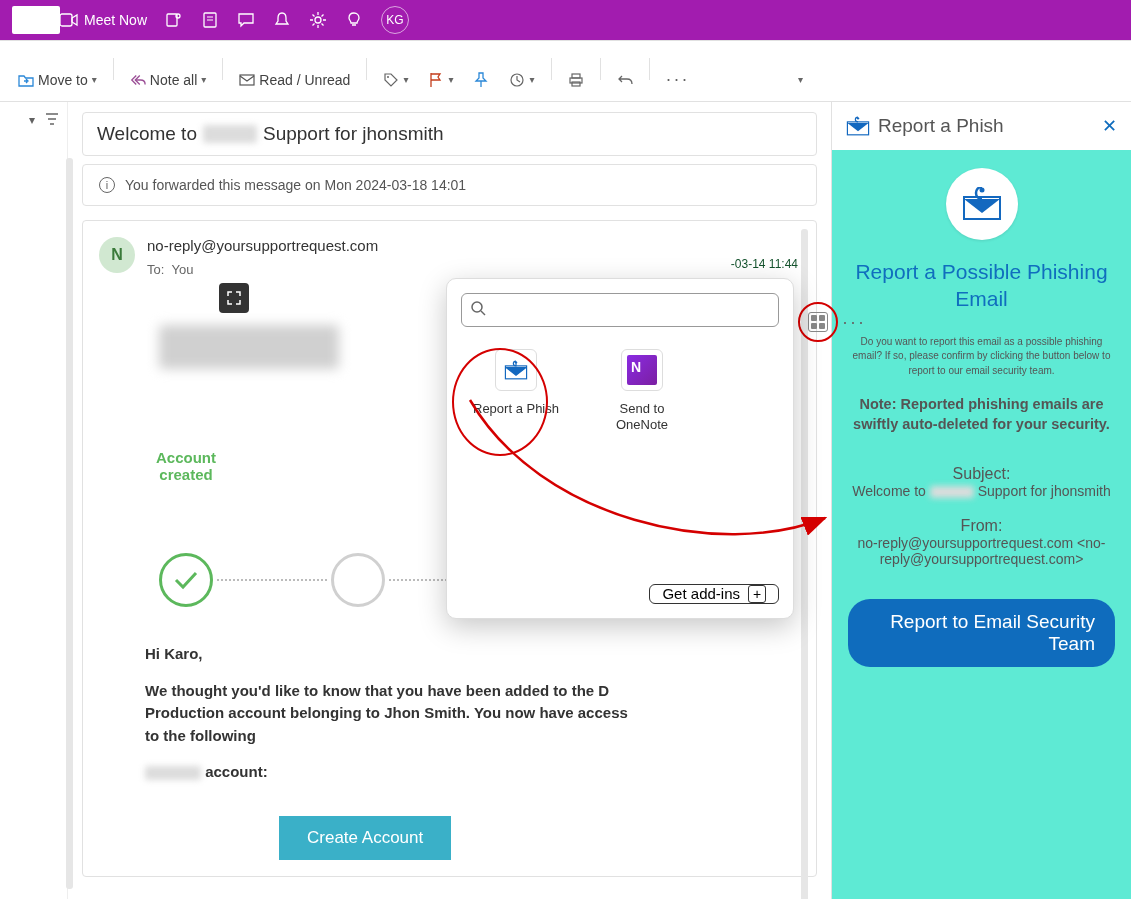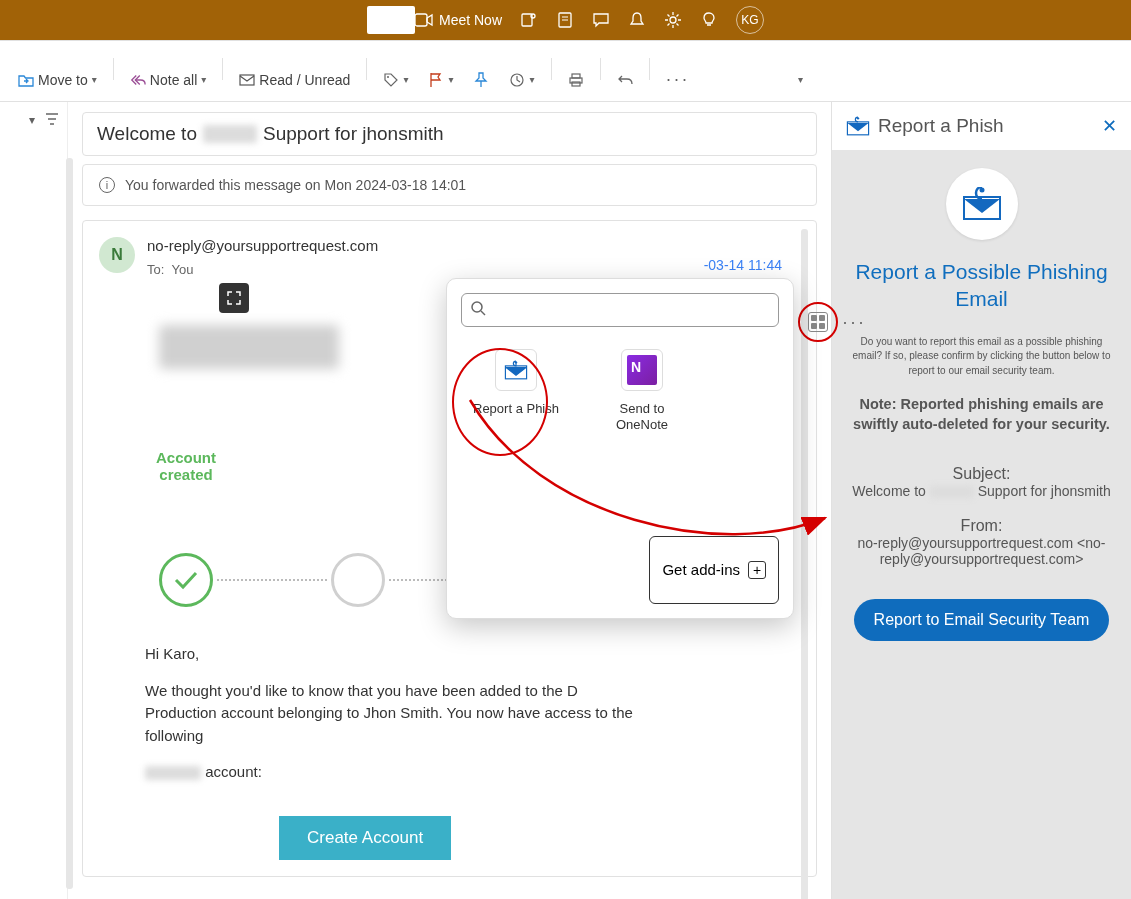--- a/index.html
+++ b/index.html
@@ -1,19 +1,19 @@
 <!DOCTYPE html>
 <html><head>
 <meta charset="utf-8">
 <style>
 * { box-sizing: border-box; margin: 0; padding: 0; font-family: 'Segoe UI', Arial, sans-serif; }
 body { background: #fff; width: 1131px; height: 899px; overflow: hidden; position: relative; }
 
 
-.top-header { background: #a16207; height: 40px; display: flex; align-items: center; justify-content: center; padding: 0 12px; color: #fff; }
+.top-header { background: #a21caf; height: 40px; display: flex; align-items: center; justify-content: flex-start; padding: 0 12px; color: #fff; }
 .search-box { background: #fff; width: 48px; height: 28px; border-radius: 2px; }
 .header-right { display: flex; align-items: center; gap: 18px; }
 .header-right .icon { width: 18px; height: 18px; display: flex; align-items: center; justify-content: center; color: #fff; }
 .meet-now { display: flex; align-items: center; gap: 6px; font-size: 14px; }
 .avatar-circle { width: 28px; height: 28px; border-radius: 50%; border: 1px solid rgba(255,255,255,0.6); display: flex; align-items: center; justify-content: center; font-size: 12px; }
 
 
 .toolbar { height: 44px; border-bottom: 1px solid #e1e1e1; display: flex; padding: 0 10px; gap: 4px; color: #424242; font-size: 14px; margin-top: 18px; position: relative; }
 .toolbar::before { content:""; position:absolute; top:-18px; left:0; right:0; height:1px; background:#e1e1e1; }
 .tb-btn { display: flex; align-items: center; gap: 4px; padding: 4px 8px; border-radius: 4px; }
@@ -32,68 +32,68 @@
 .subject-bar { margin: 10px 14px 8px 14px; border: 1px solid #e1e1e1; border-radius: 4px; padding: 10px 14px; font-size: 19px; color:#333; display:flex; align-items:center; gap:6px;}
 .redact { background: #dcdcdc; filter: blur(3px); border-radius:2px; display:inline-block; }
 .forward-info { margin: 0 14px; border: 1px solid #e1e1e1; border-radius: 4px; padding: 12px 16px; display:flex; align-items:center; gap:10px; color:#555; font-size:14px; }
 .info-icon { width:16px; height:16px; border:1.5px solid #666; border-radius:50%; display:flex; align-items:center; justify-content:center; font-size:11px; color:#666;}
 
 .msg-card { margin: 14px 14px 0 14px; border: 1px solid #e1e1e1; border-radius: 4px; padding: 16px 16px; position: relative; }
 .msg-head { display:flex; align-items:flex-start; gap:12px; }
 .sender-avatar { width:36px; height:36px; border-radius:50%; background:#d1e8d1; color:#3a7a3a; display:flex; align-items:center; justify-content:center; font-weight:600; }
 .sender-info { color:#333; font-size:15px; }
 .sender-info .to { color:#666; font-size:13px; margin-top:8px;}
-.msg-timestamp { position:absolute; right:34px; top:36px; color:#3b82f6; font-size:14px;}
+.msg-timestamp { position:absolute; right:18px; top:36px; color:#14532d; font-size:12px;}
 .expand-box { position:absolute; left:136px; top:62px; width:30px; height:30px; background:#333; border-radius:4px; display:flex; align-items:center; justify-content:center; color:#fff; }
 .msg-splitter { position:absolute; right:8px; top:8px; bottom:-300px; width:7px; background:#e6e6e6; border-radius:3px;}
 
 .logo-blur { margin: 48px 0 0 60px; width: 180px; height: 44px; background:#d0d0d0; filter: blur(6px); border-radius:4px; }
 .big-w { margin: 30px 0 0 0; text-align:center; font-size: 44px; font-weight: 800; color:#222; padding-left:50px;}
 
 .steps { display:flex; align-items:center; gap:4px; margin: 70px 0 0 60px; }
 .step-label { color:#5cb85c; font-weight:600; font-size:15px; text-align:center; width:90px; margin-left:42px; margin-bottom:8px;}
 .step-circle { width:54px; height:54px; border-radius:50%; border:3px solid #5cb85c; display:flex; align-items:center; justify-content:center; color:#5cb85c; font-size:24px; }
 .step-dots { width:110px; border-top:2px dotted #bbb; }
 .step-empty { width:54px; height:54px; border-radius:50%; border:3px solid #d0d0d0; }
 
 .body-text { margin: 36px 0 0 46px; color:#333; font-size:15px; line-height:1.5; max-width: 500px;}
-.body-text p { margin-bottom: 14px;}
+.body-text p { margin-bottom: 14px; font-weight: bold;}
 .cta-btn { margin: 18px 0 0 180px; background:#3ab0c8; color:#fff; padding: 12px 28px; font-size:17px; border:none; border-radius:0;}
 
 
 .popover { position:absolute; left:378px; top:176px; width:348px; background:#fff; border:1px solid #ddd; border-radius:10px; box-shadow:0 8px 28px rgba(0,0,0,0.22); z-index:10; padding:14px;}
 .popover-search { display:flex; align-items:center; border:1.5px solid #999; border-radius:6px; height:34px; padding:0 8px; }
 .popover-search input { border:none; outline:none; flex:1; font-size:14px; }
 .popover-grid { display:flex; gap:36px; padding: 22px 10px 170px 10px; }
 .addin { text-align:center; width:90px;}
 .addin-icon-wrap { width:42px; height:42px; margin: 0 auto 10px auto; border:1px solid #ddd; border-radius:6px; display:flex; align-items:center; justify-content:center; font-size:22px;}
 .addin .label { font-size:13px; color:#333; line-height:1.25;}
-.get-addins { position:absolute; right:14px; bottom:14px; border:1.5px solid #333; border-radius:6px; padding:24px 12px; font-size:15px; display:flex; align-items:center; gap:8px;}
+.get-addins { position:absolute; right:14px; bottom:14px; border:1.5px solid #333; border-radius:6px; padding:0 12px; font-size:15px; display:flex; align-items:center; gap:8px;}
 .plus-box { width:18px; height:18px; border:1.5px solid #333; border-radius:3px; display:flex; align-items:center; justify-content:center; font-size:14px;}
 
 .apps-btn-circle { position:absolute; left:730px; top:200px; width:40px; height:40px; border:2.5px solid #d40000; border-radius:50%; z-index:9;}
 .apps-ico { position:absolute; left:740px; top:210px; width:20px; height:20px; border:1px solid #888; border-radius:3px; display:grid; grid-template-columns:1fr 1fr; grid-template-rows:1fr 1fr; gap:2px; padding:2px; z-index:8;}
 .apps-ico div{ background:#888; border-radius:1px;}
 .msg-more { position:absolute; left:774px; top:210px; font-size:18px; letter-spacing:2px; color:#666; z-index:8;}
 
 .red-circle-addin { position:absolute; left:384px; top:246px; width:96px; height:108px; border:2.5px solid #d40000; border-radius:50%; z-index:11; pointer-events:none;}
 
 
 .right-panel { width:300px; border-left:1px solid #e1e1e1; display:flex; flex-direction:column; position:relative;}
 .rp-header { display:flex; align-items:center; justify-content:space-between; padding:10px 14px; height:48px; }
 .rp-title { display:flex; align-items:center; gap:8px; color:#555; font-size:19px;}
 .rp-close { color:#0f6cbd; font-size:18px; }
-.rp-body { background:#e5e5e5; flex:1; padding: 18px 16px; text-align:center; color:#555;}
+.rp-body { background:#5eead4; flex:1; padding: 18px 16px; text-align:center; color:#555;}
 .rp-big-icon { width:72px; height:72px; border-radius:50%; background:#fff; margin:0 auto 18px auto; display:flex; align-items:center; justify-content:center; box-shadow:0 1px 3px rgba(0,0,0,0.1);}
 .rp-heading { font-size:21px; color:#106ebe; font-weight:500; line-height:1.3; margin-bottom:22px;}
 .rp-para { font-size:10px; line-height:1.45; margin-bottom:16px;}
 .rp-note { font-size:14.5px; font-weight:600; line-height:1.4; margin-bottom:30px;}
 .rp-label { font-size:16px; color:#555;}
 .rp-val { font-size:14px; margin-bottom:18px;}
-.rp-button { background:#0f6cbd; color:#fff; border:none; border-radius:22px; padding:12px 20px; font-size:16px; margin-top:14px;text-align:right;}
+.rp-button { background:#0f6cbd; color:#fff; border:none; border-radius:22px; padding:12px 20px; font-size:19px; margin-top:14px;text-align:right;}
 
 
 .anno-svg { position:absolute; left:0; top:0; width:1131px; height:899px; pointer-events:none; z-index:20;}
 
 
 .phish-svg { width:40px; height:34px; }
 .phish-svg-sm { width:24px; height:20px; }
 
 .onenote-ico { width:30px; height:30px; background: linear-gradient(135deg,#8a2be2,#7b1fa2); border-radius:2px; position:relative;}
 .onenote-ico::before { content:"N"; color:#fff; font-weight:bold; position:absolute; left:4px; top:4px; font-size:14px;}

